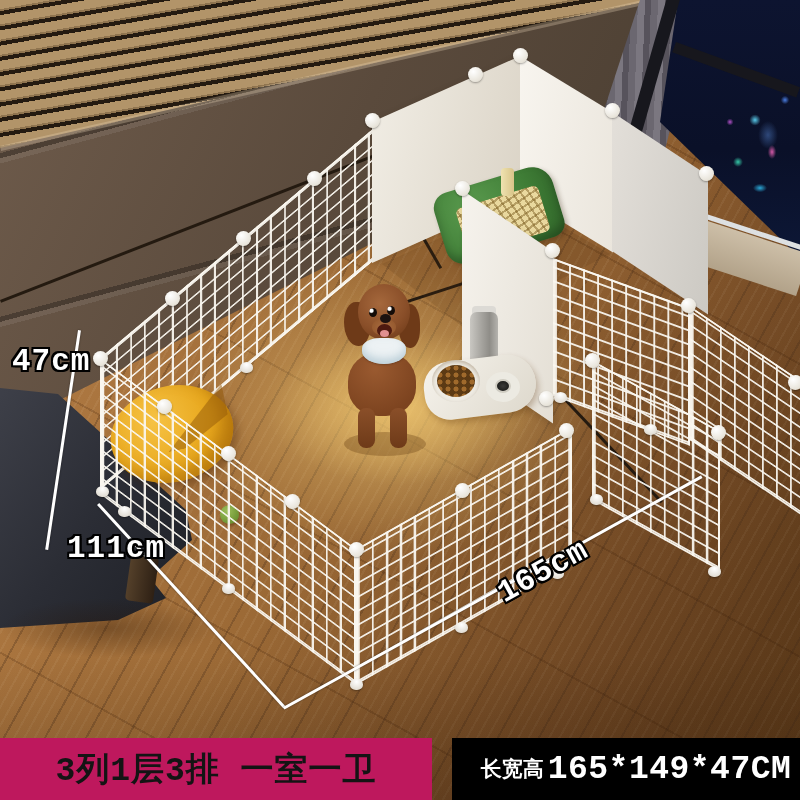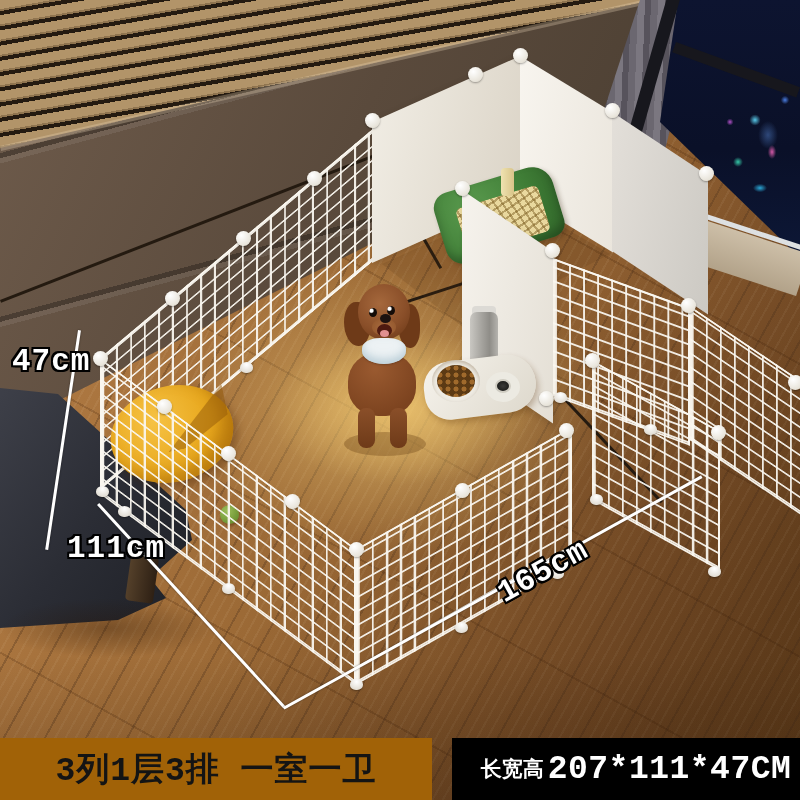--- a/index.html
+++ b/index.html
@@ -133,21 +133,21 @@
     background-size:8px 7px;}
   .water-unit{left:62px;top:66px;width:34px;height:30px;border-radius:50%;background:#eceae2;}
   .water-hole{left:71px;top:73px;width:16px;height:14px;border-radius:50%;
     background:radial-gradient(#3a3a38,#141412);border:2px solid #cfccc2;}
 
   
   .dim-line{background:#fff;transform-origin:0 0;box-shadow:0 0 2px rgba(0,0,0,.45);}
   .dim-label{color:#fff;font-weight:bold;font-size:31px;letter-spacing:1px;line-height:1;
     text-shadow:2px 0 0 #000,-2px 0 0 #000,0 2px 0 #000,0 -2px 0 #000,
       2px 2px 0 #000,-2px -2px 0 #000,2px -2px 0 #000,-2px 2px 0 #000;}
-  .caption-left{left:0;top:738px;width:432px;height:62px;background:#a16207;color:#141414;
+  .caption-left{left:0;top:738px;width:432px;height:62px;background:#be185d;color:#141414;
     display:flex;align-items:center;justify-content:center;font-size:33px;font-weight:bold;letter-spacing:1px;}
   .caption-right{left:452px;top:738px;width:368px;height:62px;background:#000000;color:#ffffff;
     display:flex;align-items:center;justify-content:center;gap:4px;}
   .caption-right .prefix{position:static;font-size:21px;font-weight:bold;}
   .caption-right .value{position:static;font-size:33px;font-weight:bold;letter-spacing:0.5px;}
 </style>
 </head>
 <body>
 
 <div class="scene">
@@ -259,16 +259,16 @@
   <div class="dim-line" style="left:78px;top:330px;width:3px;height:222px;transform:rotate(8.5deg);"></div>
   <div class="dim-line" style="left:97px;top:505px;width:3px;height:276px;transform:rotate(-42.5deg);"></div>
   <div class="dim-line" style="left:283px;top:707px;width:478px;height:3px;transform:rotate(-29deg);"></div>
   <div class="dim-label" style="left:12px;top:346px;">47cm</div>
   <div class="dim-label" style="left:67px;top:533px;">111cm</div>
   <div class="dim-label" style="left:494px;top:556px;transform:rotate(-29deg);">165cm</div>
 
   <div class="caption-left">3列1层3排 一室一卫</div>
   <div class="caption-right">
     <span class="prefix">长宽高</span>
-    <span class="value">207*111*47CM</span>
+    <span class="value">165*149*47CM</span>
   </div>
 
 </div>
 
 </body></html>

